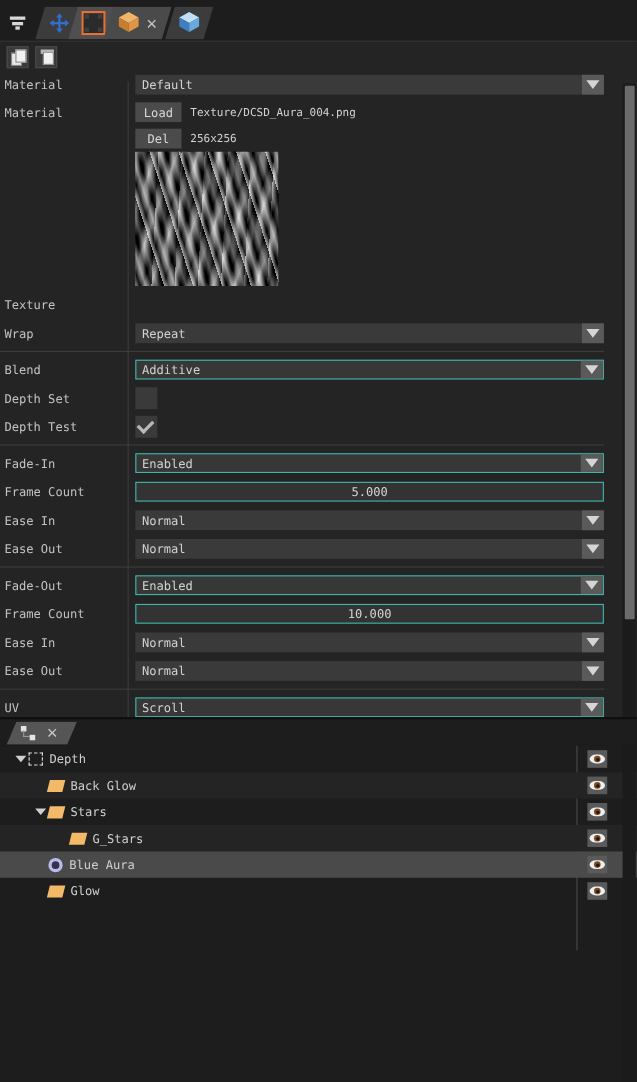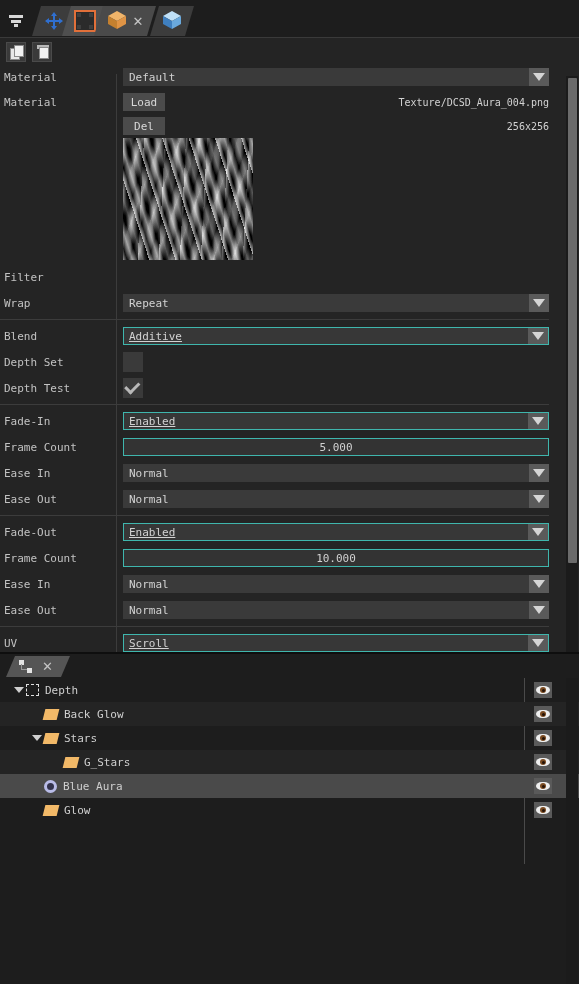--- a/index.html
+++ b/index.html
@@ -109,21 +109,21 @@
   
   .combo {
     position: relative;
     height: 18px;
     background: #3a3a3a;
     display: flex; align-items: center;
     padding-left: 6px;
     color: #d2d2d2;
     font-size: 11px;
   }
-  .combo.sel { border: 1px solid #3fb6ad; background: #373737; padding-left: 5px; text-decoration: underline; }
+  .combo.sel { border: 1px solid #3fb6ad; background: #373737; padding-left: 5px; }
   .combo .arrow {
     position: absolute; right: 0; top: 0; bottom: 0; width: 20px;
     background: #5a5a5a;
     display: flex; align-items: center; justify-content: center;
   }
   .combo .arrow::after {
     content: ""; width: 0; height: 0;
     border-left: 6px solid transparent; border-right: 6px solid transparent;
     border-top: 8px solid #d5d5d5;
   }
@@ -139,21 +139,21 @@
   
   .plainval { color: #d2d2d2; font-size: 10px; }
 
   
   .minibtn {
     display: inline-flex; align-items: center; justify-content: center;
     width: 42px; height: 18px;
     background: #4b4b4b; color: #d8d8d8; font-size: 11px;
     margin-right: 8px; vertical-align: middle;
   }
-  .btnrow { display: flex; align-items: center; justify-content: space-between; }
+  .btnrow { display: flex; align-items: center; }
 
   
   .texprev {
     width: 130px; height: 122px;
     background-color: #202020;
     background-image:
       repeating-linear-gradient(72deg, rgba(255,255,255,0.55) 0px, rgba(255,255,255,0.05) 4px, rgba(255,255,255,0.48) 9px, rgba(0,0,0,0.55) 14px, rgba(255,255,255,0.3) 19px, rgba(0,0,0,0.6) 25px),
       repeating-linear-gradient(93deg, rgba(255,255,255,0.5) 0px, rgba(0,0,0,0.6) 7px, rgba(255,255,255,0.45) 13px, rgba(0,0,0,0.5) 21px),
       repeating-linear-gradient(110deg, rgba(255,255,255,0.35) 0px, rgba(0,0,0,0.5) 11px, rgba(255,255,255,0.3) 18px);
     background-blend-mode: screen, overlay, normal;
@@ -364,21 +364,21 @@
     </div>
 
     <div class="row" style="height:126px;align-items:flex-start;">
       <div class="lbl"></div>
       <div class="fieldwrap">
         <div class="texprev"></div>
       </div>
     </div>
 
     <div class="row">
-      <div class="lbl">Filter</div>
+      <div class="lbl">Texture</div>
     </div>
 
     <div class="row">
       <div class="lbl">Wrap</div>
       <div class="fieldwrap">
         <div class="combo">
           <span>Repeat</span>
           <span class="arrow"></span>
         </div>
       </div>

